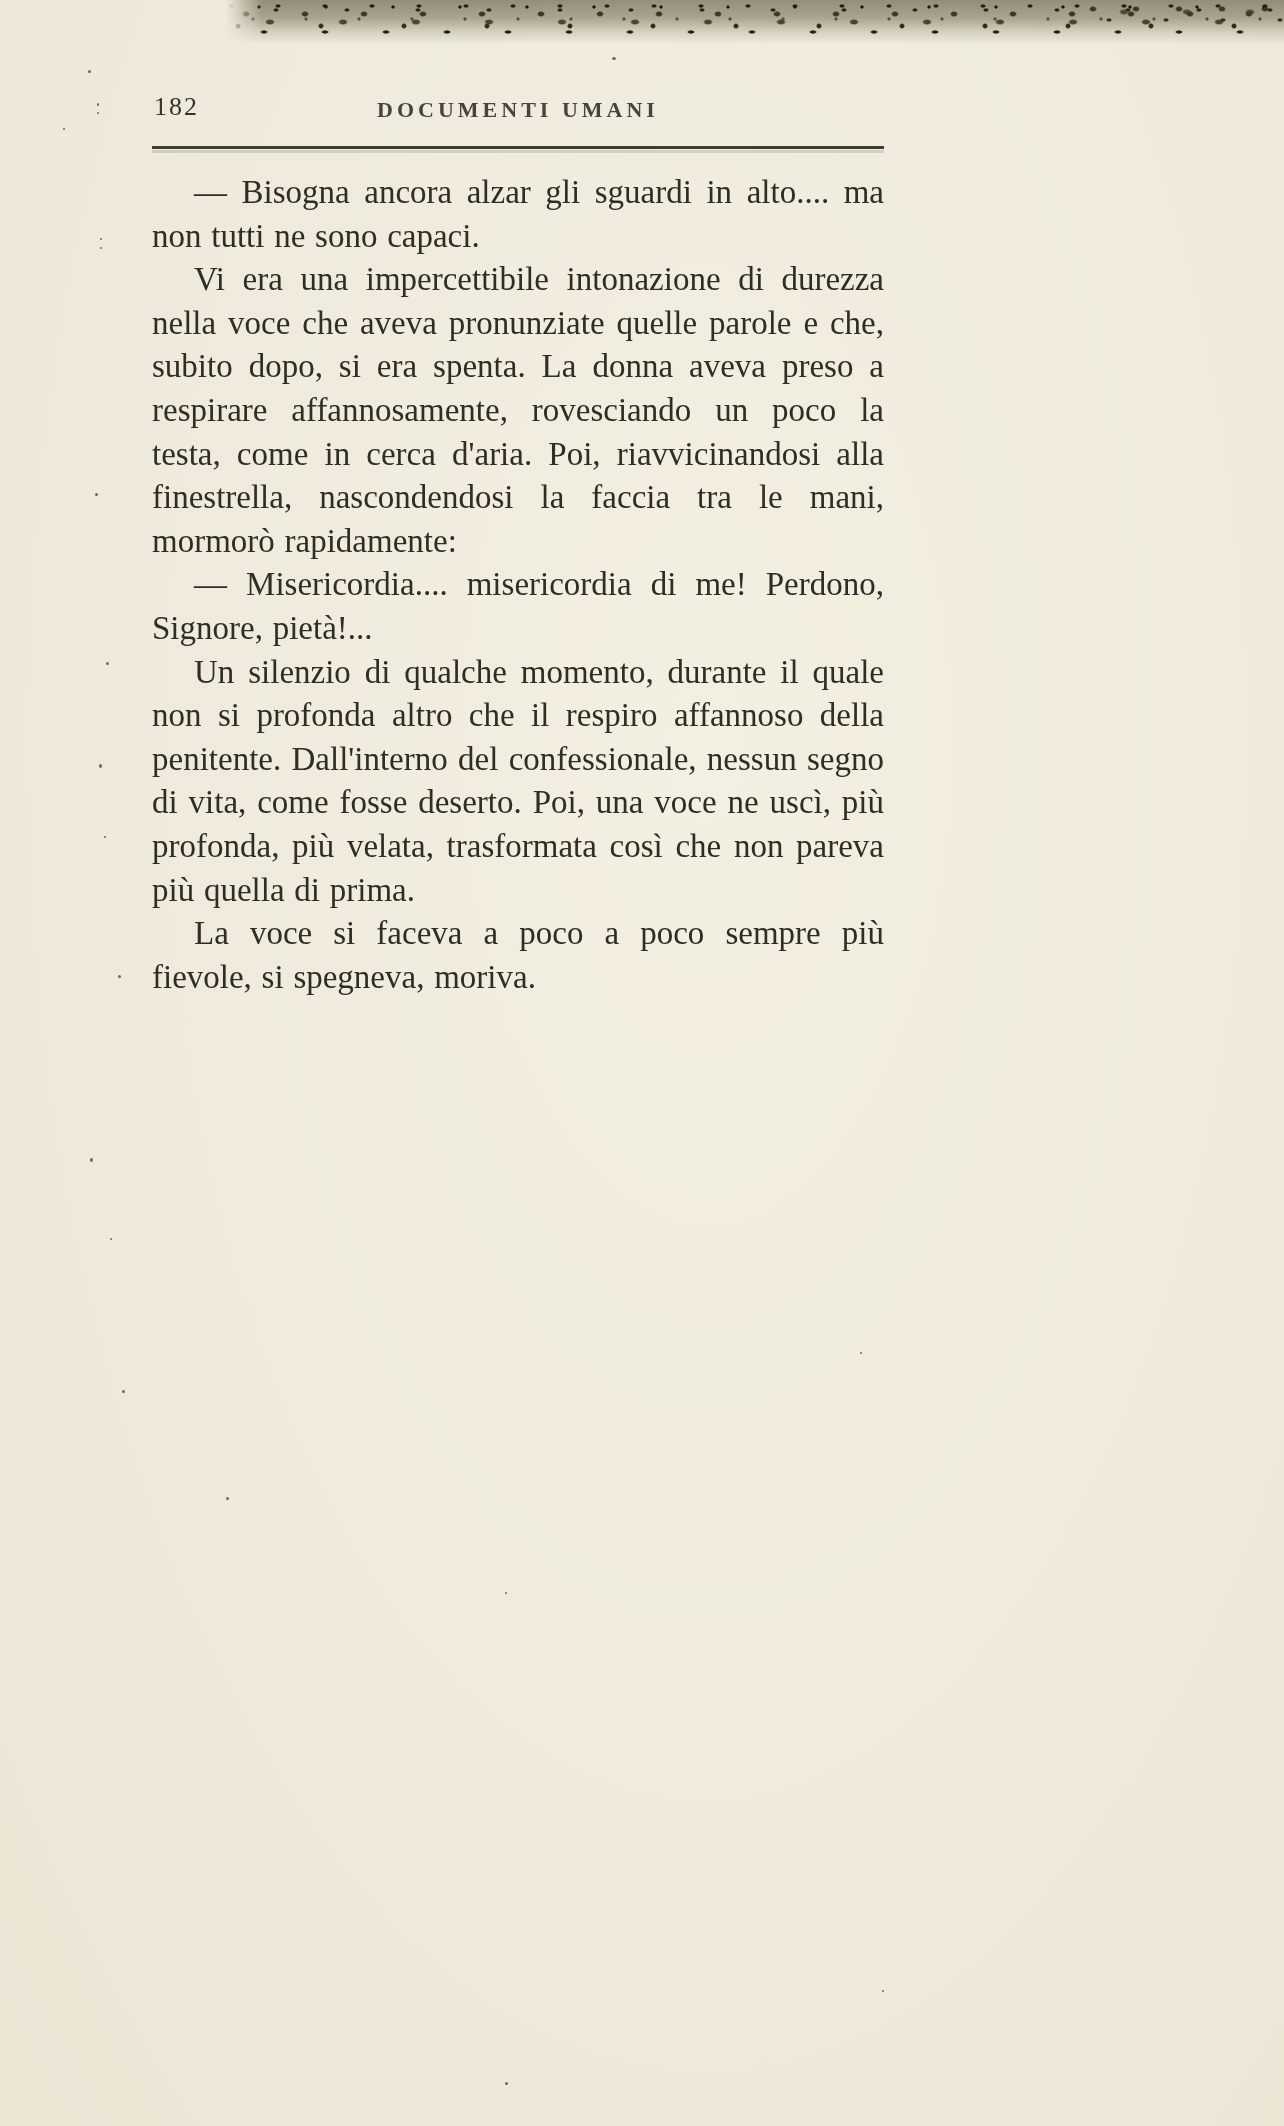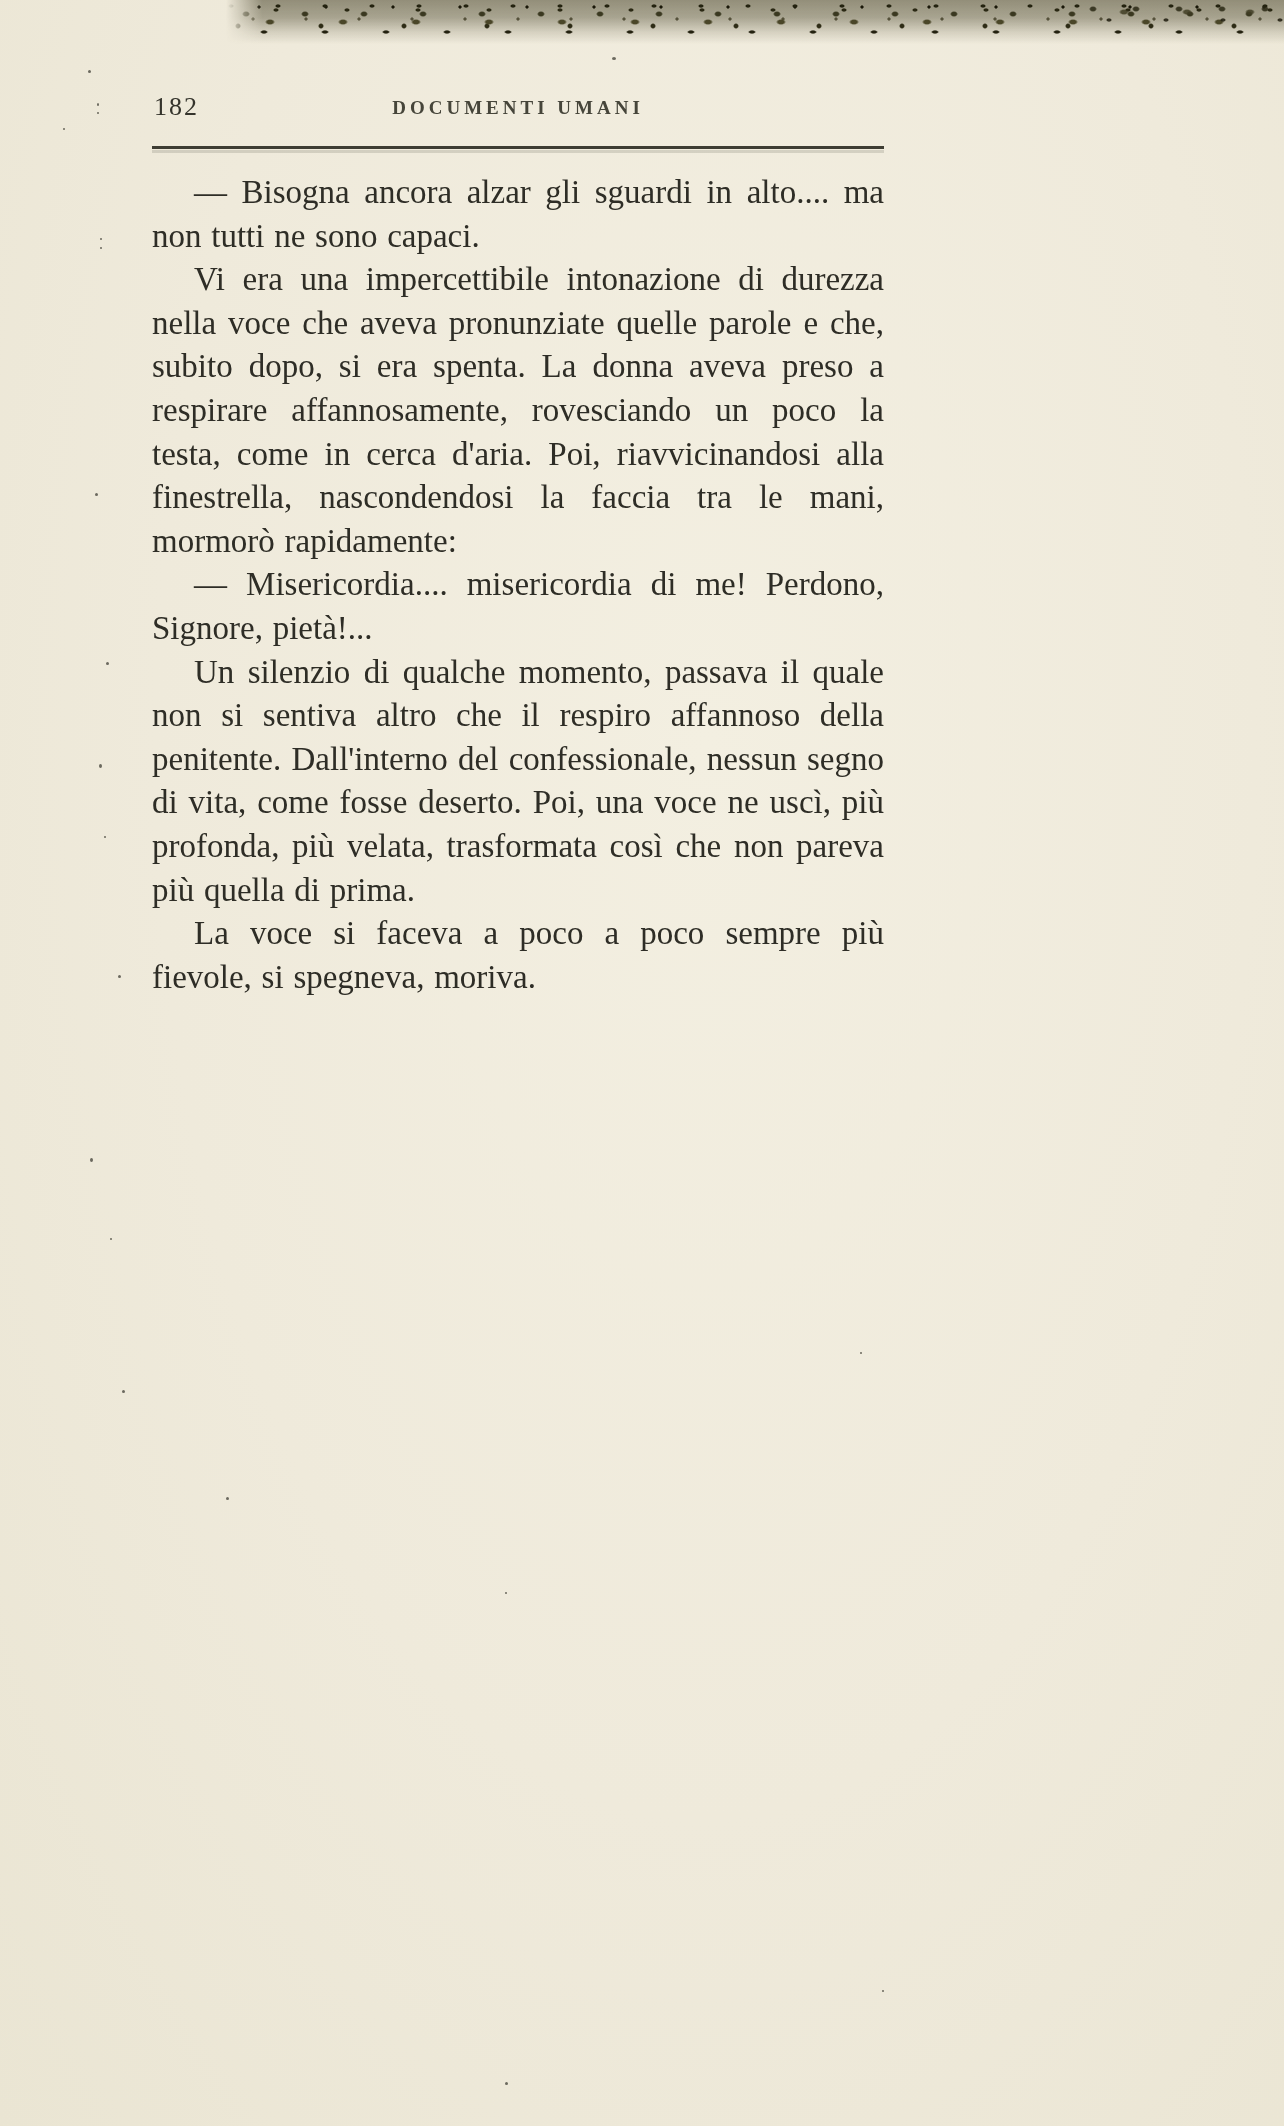--- a/index.html
+++ b/index.html
@@ -77,21 +77,21 @@
     font-size: 26px;
     letter-spacing: 2px;
     color: #35342c;
   }
   .running-title {
     position: absolute;
     left: 0;
     right: 0;
     top: 7px;
     text-align: center;
-    font-size: 19px;
+    font-size: 22px;
     letter-spacing: 4px;
     color: #46453a;
     font-weight: bold;
   }
 
   .header-rule {
     position: absolute;
     left: 152px;
     top: 146px;
     width: 732px;
@@ -135,21 +135,21 @@
     <span class="page-number">182</span>
     <span class="running-title">DOCUMENTI UMANI</span>
   </header>
 
   <div class="header-rule"></div>
 
   <main class="text-block">
     <p>— Bisogna ancora alzar gli sguardi in alto.... ma non tutti ne sono capaci.</p>
     <p>Vi era una impercettibile intonazione di durezza nella voce che aveva pronunziate quelle parole e che, subito dopo, si era spenta. La donna aveva preso a respirare affannosamente, rovesciando un poco la testa, come in cerca d'aria. Poi, riavvicinandosi alla finestrella, nascondendosi la faccia tra le mani, mormorò rapidamente:</p>
     <p>— Misericordia.... misericordia di me! Perdono, Signore, pietà!...</p>
-    <p>Un silenzio di qualche momento, passava il quale non si sentiva altro che il respiro affannoso della penitente. Dall'interno del confessionale, nessun segno di vita, come fosse deserto. Poi, una voce ne uscì, più profonda, più velata, trasformata così che non pareva più quella di prima.</p>
+    <p>Un silenzio di qualche momento, durante il quale non si profonda altro che il respiro affannoso della penitente. Dall'interno del confessionale, nessun segno di vita, come fosse deserto. Poi, una voce ne uscì, più profonda, più velata, trasformata così che non pareva più quella di prima.</p>
     <p>La voce si faceva a poco a poco sempre più fievole, si spegneva, moriva.</p>
   </main>
 
   <div class="speck" style="left:88px;  top:70px;   width:3px; height:3px;"></div>
   <div class="speck" style="left:97px;  top:103px;  width:2px; height:3px;"></div>
   <div class="speck" style="left:97px;  top:112px;  width:2px; height:2px;"></div>
   <div class="speck" style="left:63px;  top:128px;  width:2px; height:2px;"></div>
   <div class="speck" style="left:612px; top:57px;   width:4px; height:3px;"></div>
   <div class="speck" style="left:100px; top:238px;  width:2px; height:2px;"></div>
   <div class="speck" style="left:100px; top:247px;  width:2px; height:2px;"></div>

